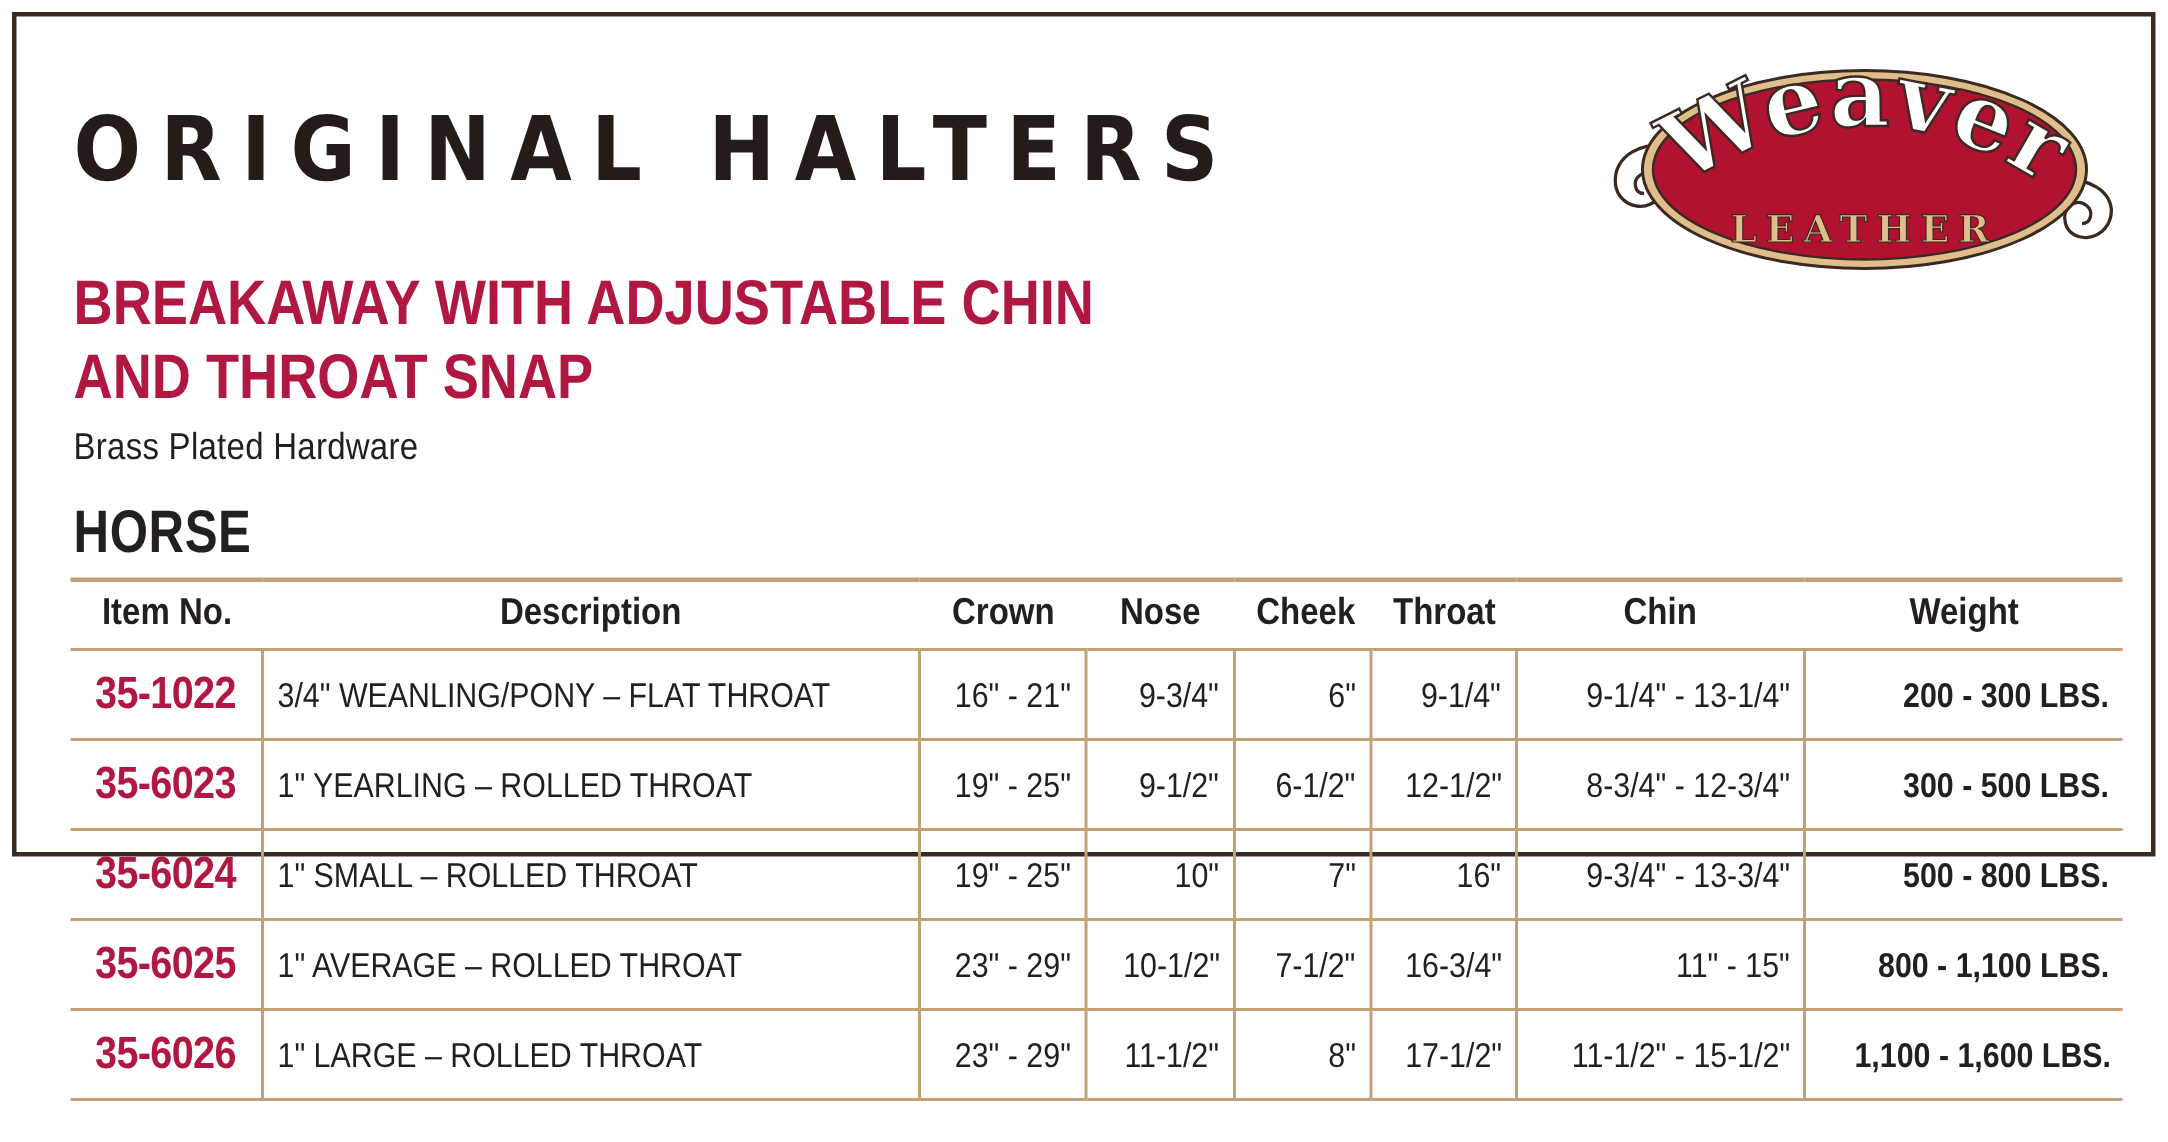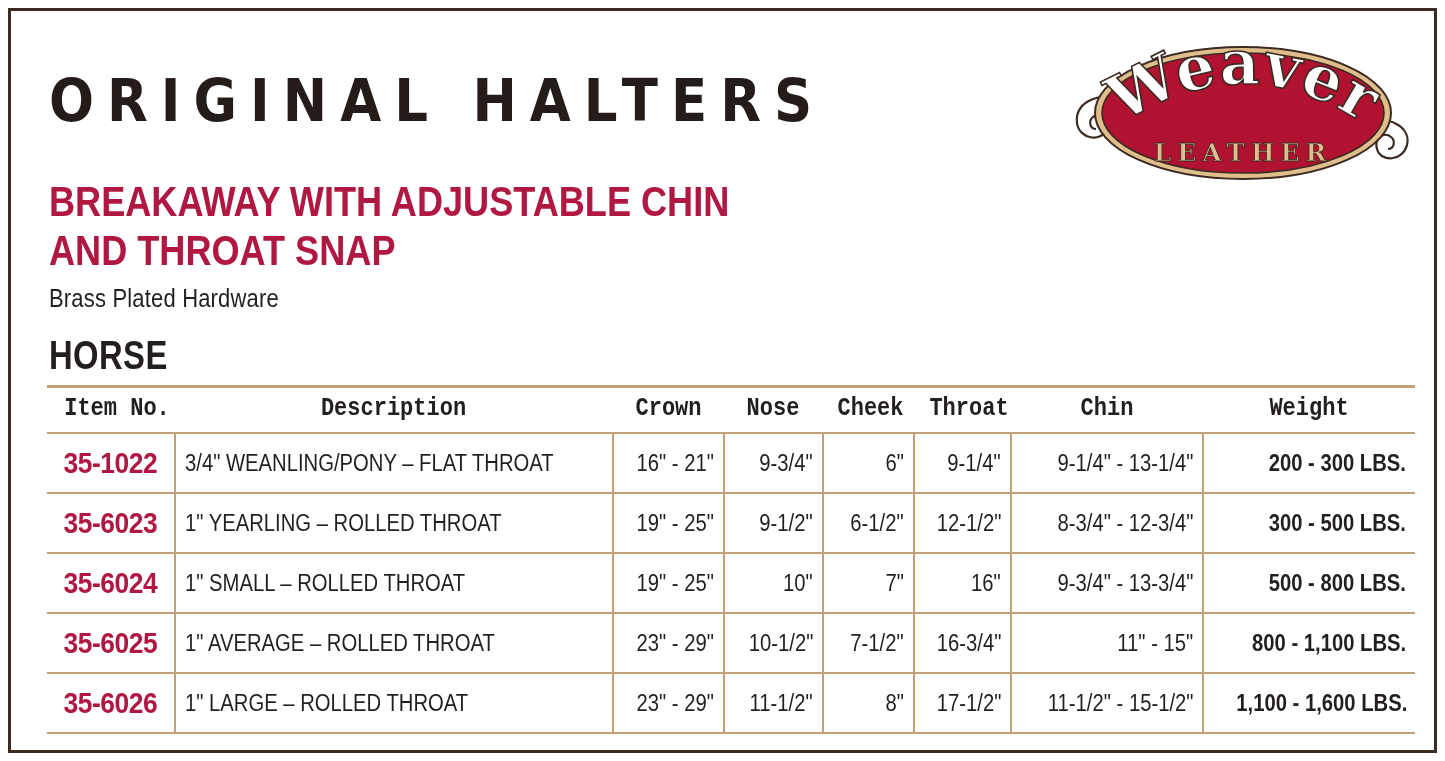--- a/index.html
+++ b/index.html
@@ -12,21 +12,21 @@
     height: 761px;
     font-family: "Liberation Sans", sans-serif;
     overflow: hidden;
   }
 
   #card {
     position: absolute;
     left: 8px;
     top: 8px;
     width: 1429px;
-    height: 745px;
+    height: 563px;
     box-sizing: border-box;
     border: 3px solid #3B2A22;
     background: #ffffff;
   }
 
   
   #header {
     position: absolute;
     left: 36px;
     top: 36px;
@@ -106,21 +106,21 @@
   
   #spec-table {
     position: absolute;
     left: 36px;
     top: 374px;
     width: 1368px;
     border-collapse: collapse;
     table-layout: fixed;
   }
   #spec-table thead th {
-    font-family: Liberation Mono, monospace;
+    font-family: Liberation Sans, sans-serif;
     font-weight: bold;
     font-size: 25px;
     color: #231F20;
     padding: 6px 10px 9px 10px;
     text-align: center;
     border-top: 3px solid #C4A077;
     border-bottom: 2px solid #C4A077;
     white-space: nowrap;
   }
   #spec-table thead th > span {

